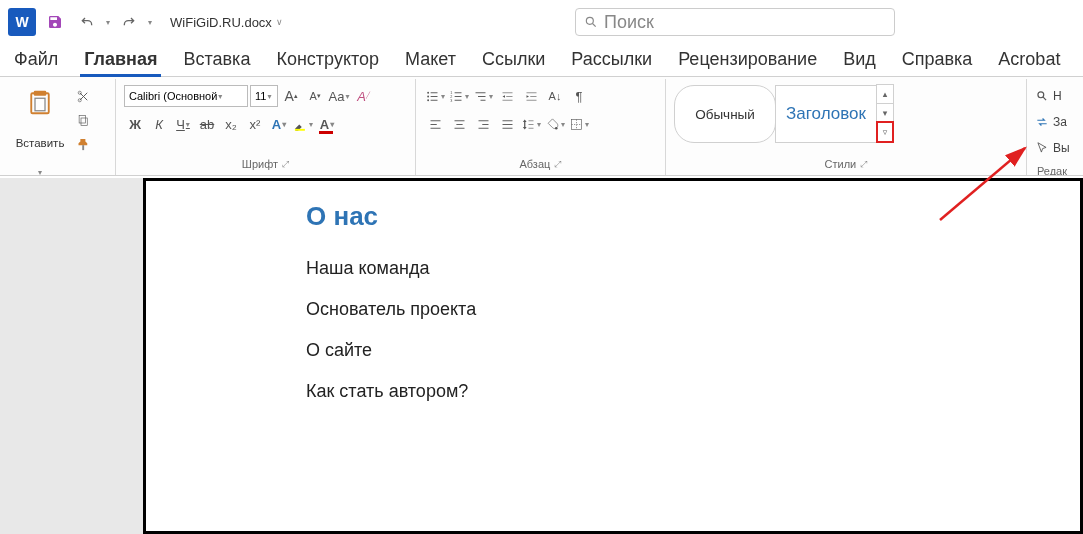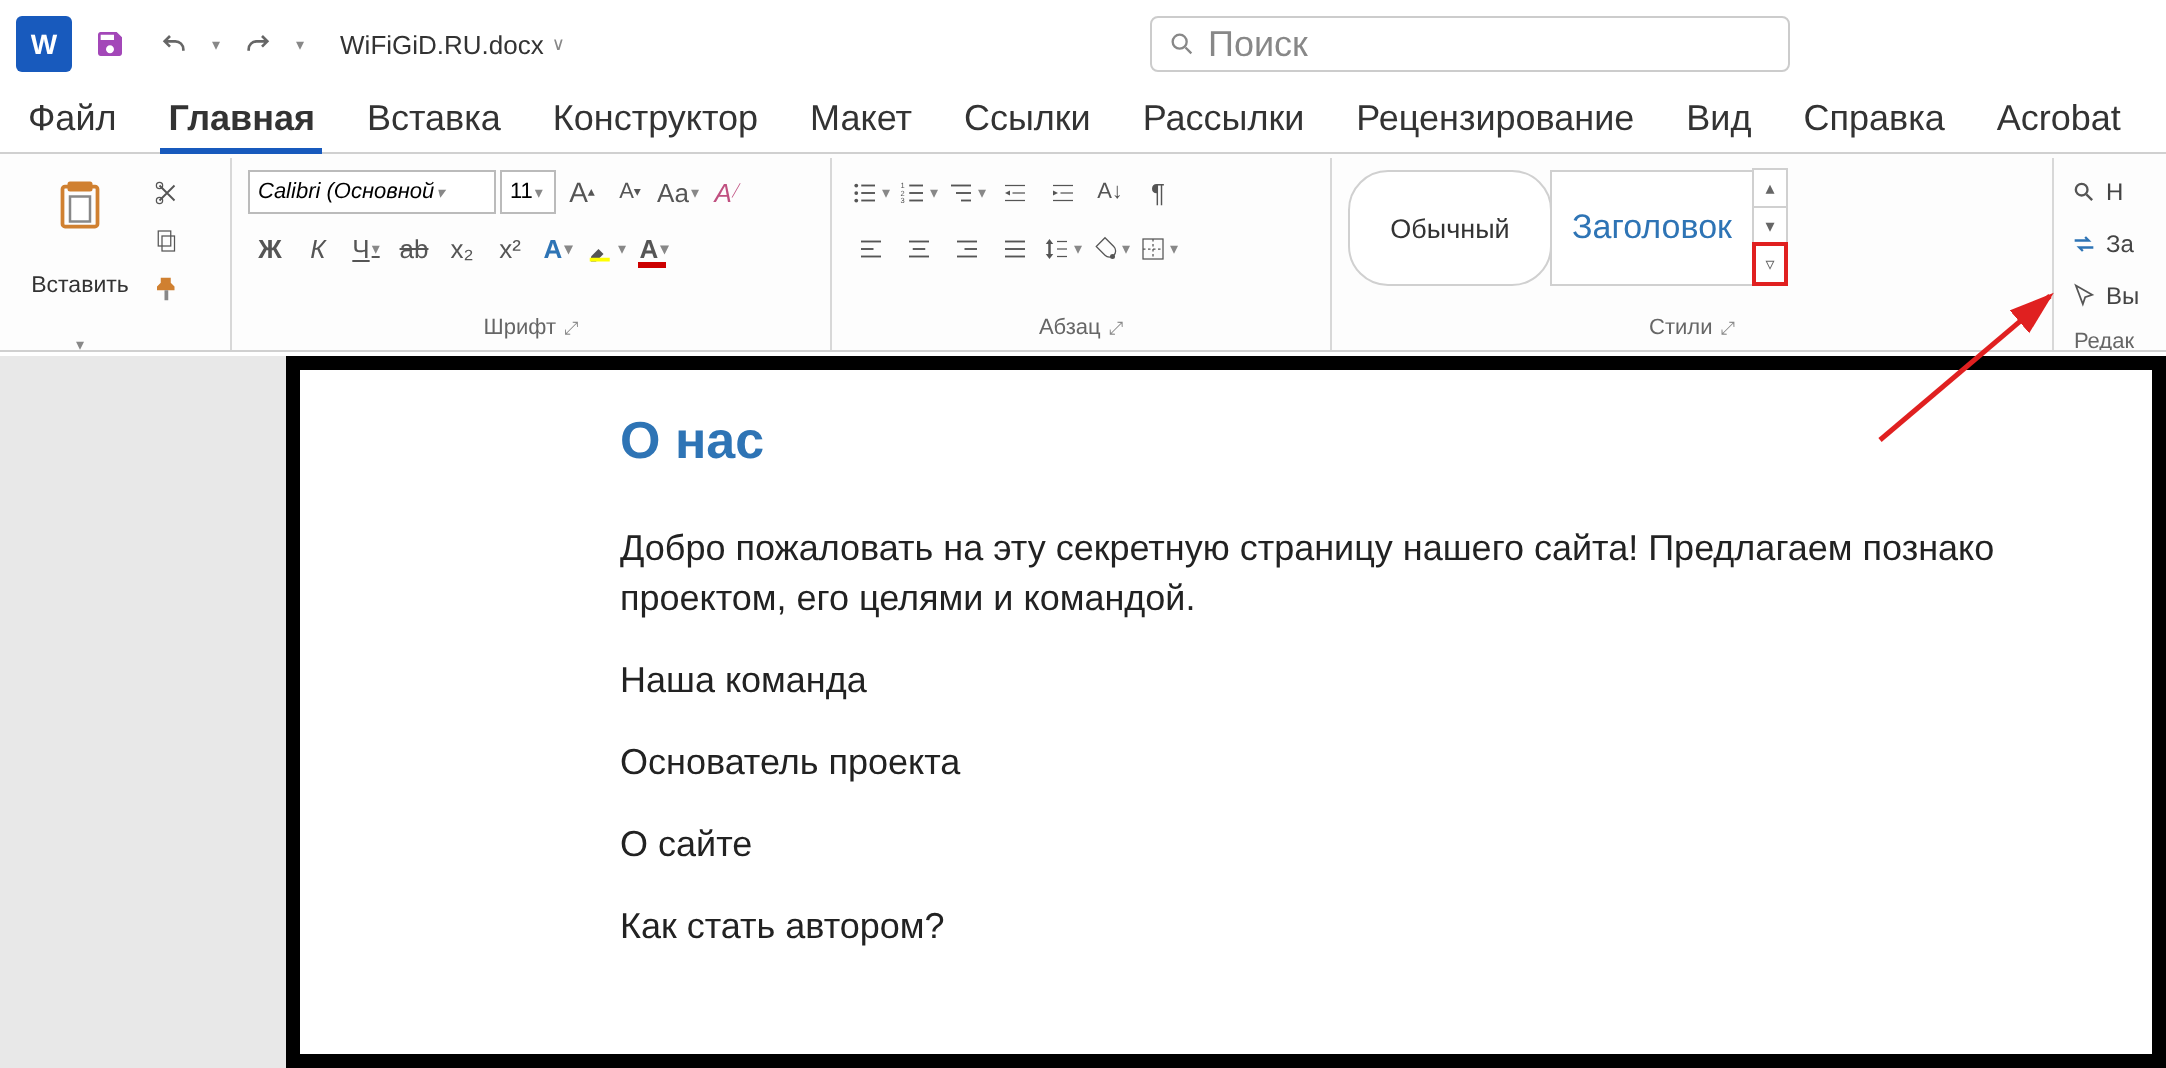--- a/index.html
+++ b/index.html
@@ -27,41 +27,41 @@
 .group-label { font-size: 11px; color: #666; text-align: center; padding: 2px 0 3px 0; display: flex; justify-content: center; align-items: center; gap: 4px; }
 .launcher { font-size: 9px; color: #888; }
 
 .big-btn { width: 56px; display: flex; flex-direction: column; align-items: center; gap: 18px; padding-top: 4px; cursor: pointer; }
 .big-btn .lbl { font-size: 11.5px; color: #333; text-align: center; line-height: 1.1; }
 .clip-icon { width: 30px; height: 34px; }
 
 .row { display: flex; align-items: center; gap: 2px; }
 .col { display: flex; flex-direction: column; gap: 4px; }
 .font-combo, .size-combo { height: 22px; border: 1px solid #bbb; background: #fff; font-size: 11px; padding: 0 4px; display: flex; align-items: center; }
-.font-combo { width: 124px; overflow: hidden; white-space: nowrap; font-style: italic; }
+.font-combo { width: 124px; overflow: hidden; white-space: nowrap; }
 .size-combo { width: 28px; }
 .sm-btn { width: 22px; height: 22px; display: flex; align-items: center; justify-content: center; color: #555; cursor: pointer; font-size: 13px; position: relative; }
 .sm-btn svg { width: 15px; height: 15px; }
 .caret { font-size: 8px; margin-left: 1px; color: #888; }
 
 .styles-body { display: flex; gap: 0; }
 .style-item { width: 102px; height: 58px; border: 1px solid #d0d0d0; display: flex; align-items: center; justify-content: center; font-size: 13.5px; color: #333; cursor: pointer; margin-left: -1px; background: #fff; }
 .style-item:first-child { margin-left: 0; border-radius: 20px; }
 .style-item.heading { color: #2e74b5; font-size: 17px; }
 .style-nav { width: 18px; display: flex; flex-direction: column; margin-left: -1px; }
 .style-nav .nav-b { flex: 1; border: 1px solid #d0d0d0; display: flex; align-items: center; justify-content: center; font-size: 9px; color: #666; background: #fff; cursor: pointer; margin-top: -1px; }
 .style-nav .nav-b.highlight { border: 2px solid #e02020; z-index: 2; }
 
 .edit-group .edit-r { display: flex; align-items: center; gap: 4px; font-size: 12px; color: #444; height: 22px; cursor: pointer; white-space: nowrap; }
 .edit-group .edit-r svg { width: 14px; height: 14px; flex-shrink: 0; }
 
 
 .doc-area { position: absolute; top: 178px; left: 0; right: 0; bottom: 0; background: #e8e8e8; display: flex; }
 .left-gutter { width: 143px; background: #e8e8e8; }
-.page { background: #fff; border: 7px solid #000000; height: 100%; flex: 1; padding: 20px 0 0 160px; }
+.page { background: #fff; border: 3px solid #000000; height: 100%; flex: 1; padding: 20px 0 0 160px; }
 .h-main { color: #2e74b5; font-size: 26px; font-weight: 600; margin-bottom: 26px; }
 .p-body { font-size: 18px; color: #222; line-height: 1.4; margin-bottom: 18px; }
 .toc-item { font-size: 18px; color: #222; margin-bottom: 20px; }
 .toc-highlight { display: inline-block; border: 3px solid #e02020; padding: 2px 6px; }
 
 
 .arrow-svg { position: absolute; top: 140px; left: 930px; width: 130px; height: 90px; pointer-events: none; z-index: 10; }
 </style>
 </head>
 <body>
@@ -356,24 +356,20 @@
         <span>Редак</span>
       </div>
   </div>
 
 </div>
 
 <div class="doc-area">
   <div class="left-gutter"></div>
   <div class="page">
     <div class="h-main">О нас</div>
-    <div class="p-body">
-      <span>Добро пожаловать на эту секретную страницу нашего сайта! Предлагаем познако</span><br>
-      <span>проектом, его целями и командой.</span>
-    </div>
     <div class="toc-item">Наша команда</div>
     <div class="toc-item">Основатель проекта</div>
     <div class="toc-item">О сайте</div>
     <div class="toc-item">Как стать автором?</div>
   </div>
 </div>
 
 <svg class="arrow-svg">
   <defs>
       <marker id="ah" markerWidth="10" markerHeight="10" refX="8" refY="3" orient="auto">

